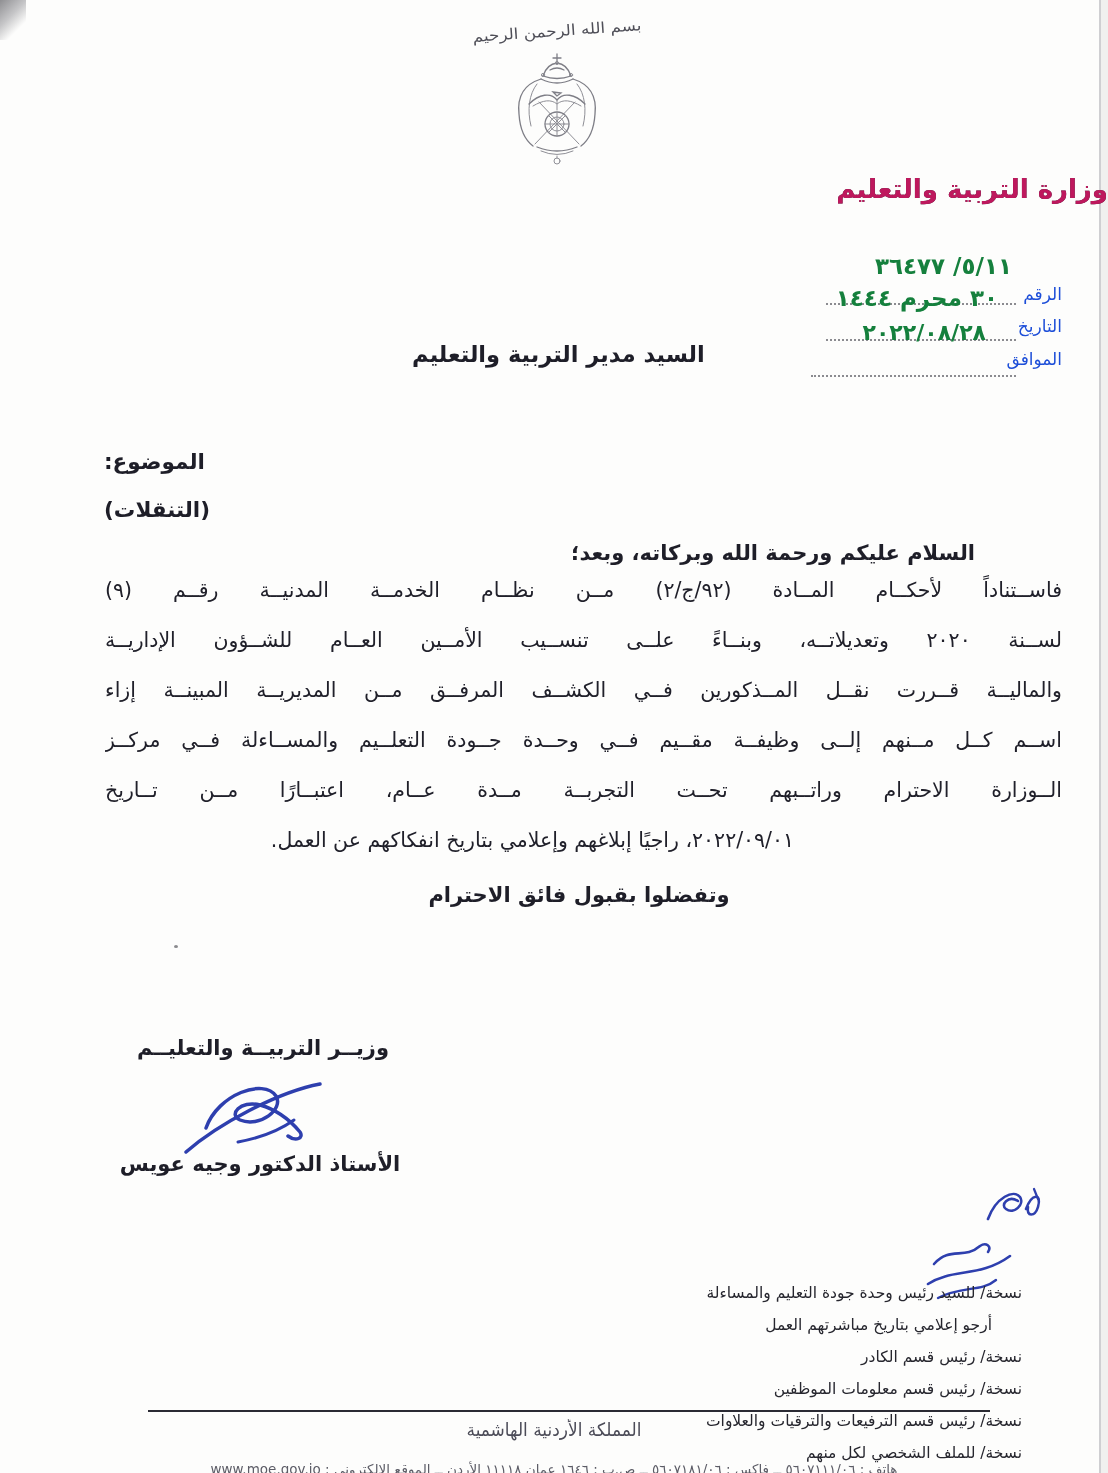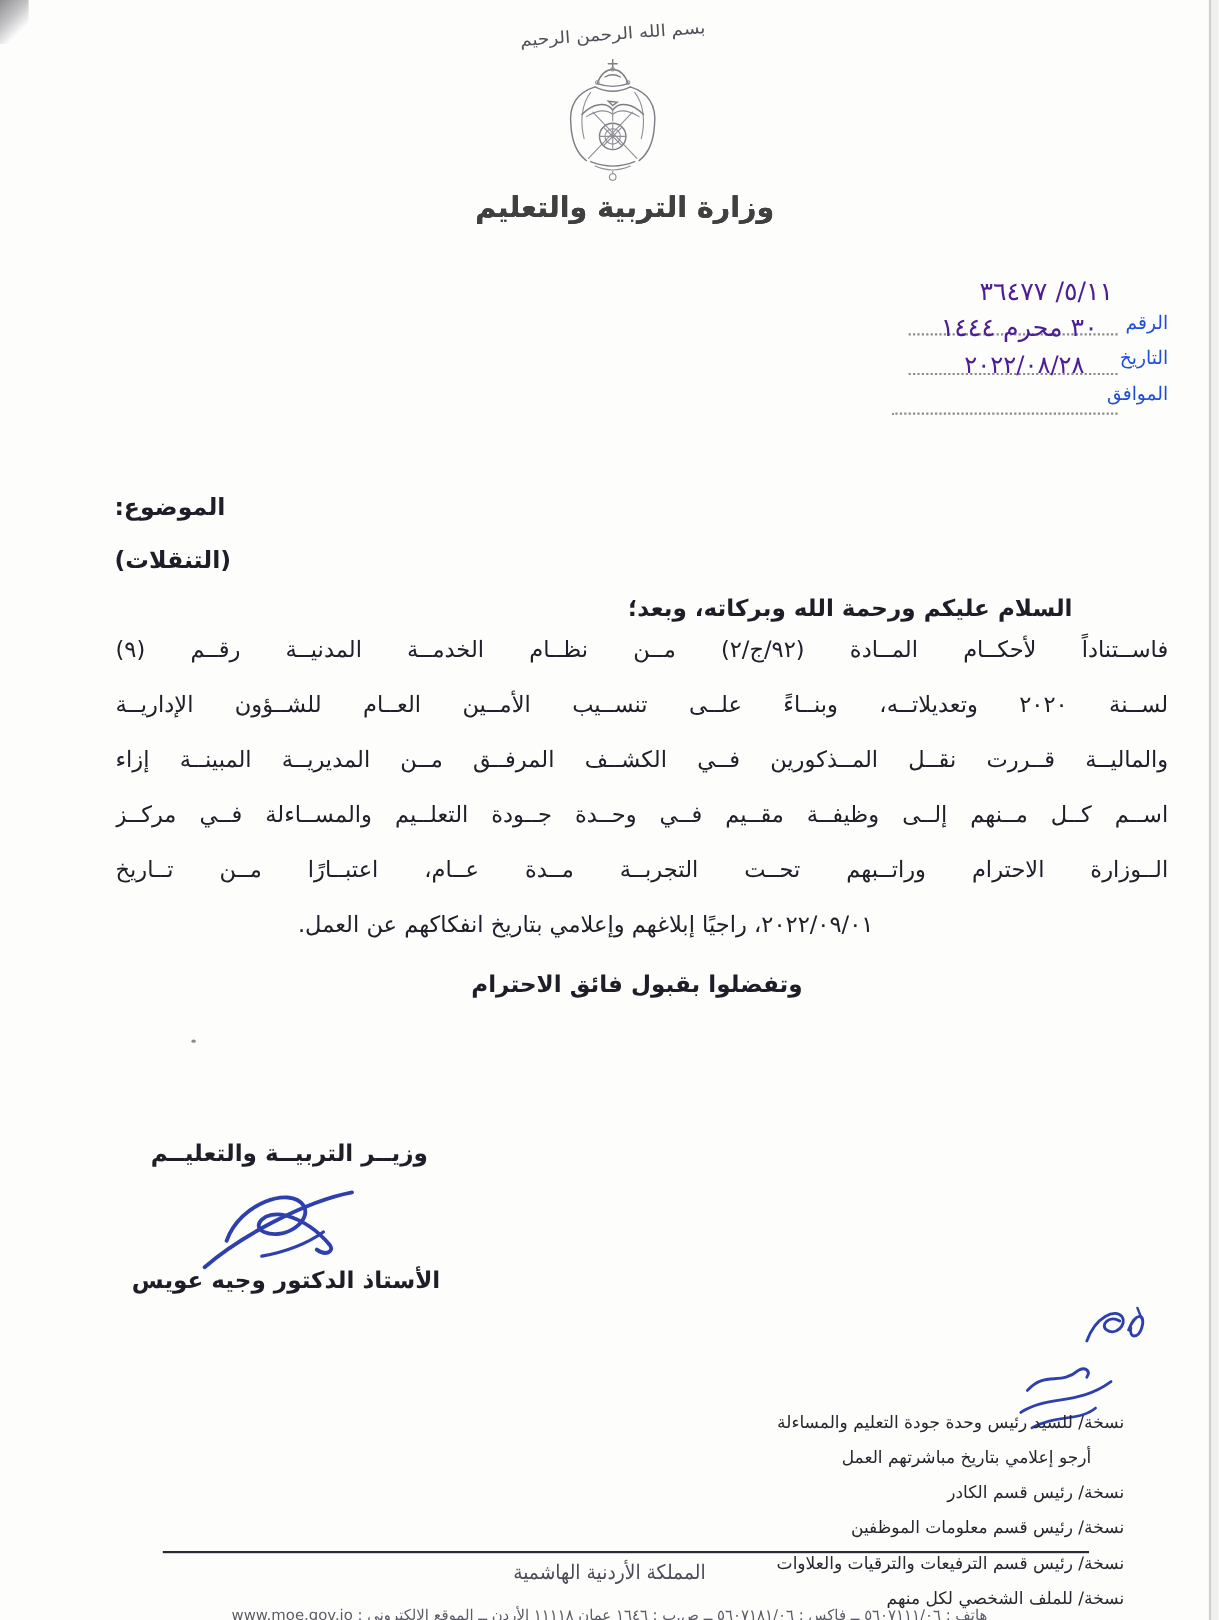--- a/index.html
+++ b/index.html
@@ -20,36 +20,36 @@
 
   .bismillah{
     position:absolute;top:22px;left:447px;width:220px;
     text-align:center;font-size:15px;color:#4f4f58;
     direction:rtl;transform:rotate(-4deg) scaleX(1.12);
     letter-spacing:1px;
   }
   .emblem{position:absolute;left:507px;top:52px;}
   .ministry{
     position:absolute;top:174px;left:0;right:0;
-    text-align:center;direction:rtl;
-    font-size:26px;font-weight:bold;color:#404040;
+    text-align:right;direction:rtl;
+    font-size:26px;font-weight:bold;color:#be185d;
     text-shadow:0 0 .6px #2e2e38;
     padding-left:28px;
   }
 
   
   .ref-label{position:absolute;direction:rtl;font-size:17px;color:#1d4ed8;}
   .lbl-num{top:284px;right:46px;}
   .lbl-date{top:316px;right:46px;}
   .lbl-corr{top:349px;right:46px;}
   .dotline{position:absolute;height:1px;border-bottom:2px dotted #8b8b90;}
   .dl1{top:302px;right:92px;width:190px;}
   .dl2{top:338px;right:92px;width:190px;}
   .dl3{top:374px;right:92px;width:205px;}
-  .stamp{position:absolute;font-weight:normal;color:#4c1d95;white-space:nowrap;}
+  .stamp{position:absolute;font-weight:bold;color:#15803d;white-space:nowrap;}
   .ltr{direction:ltr;unicode-bidi:bidi-override;}
   .st-num{top:253px;right:96px;font-size:23px;letter-spacing:4px;}
   .st-hijri{top:285px;right:110px;font-size:23px;letter-spacing:2px;direction:rtl;}
   .st-greg{top:320px;right:122px;font-size:22px;letter-spacing:3px;}
 
   .addressee{position:absolute;top:341px;left:412px;direction:rtl;
     font-size:22.5px;font-weight:bold;white-space:nowrap;}
   .subject-label{position:absolute;top:449px;left:104px;direction:rtl;
     font-size:21.5px;font-weight:bold;}
   .subject-value{position:absolute;top:497px;left:104px;direction:rtl;
@@ -142,20 +142,21 @@
   <span class="stamp st-num ltr">٣٦٤٧٧ /٥/١١</span>
   <span class="ref-label lbl-num">الرقم</span>
   <span class="dotline dl1"></span>
   <span class="stamp st-hijri">٣٠ محرم ١٤٤٤</span>
   <span class="ref-label lbl-date">التاريخ</span>
   <span class="dotline dl2"></span>
   <span class="stamp st-greg ltr">٢٠٢٢/٠٨/٢٨</span>
   <span class="ref-label lbl-corr">الموافق</span>
   <span class="dotline dl3"></span>
 
+  <div class="addressee">السيد مدير التربية والتعليم</div>
   <div class="subject-label">الموضوع:</div>
   <div class="subject-value">(التنقلات)</div>
   <div class="greeting">السلام عليكم ورحمة الله وبركاته، وبعد؛</div>
 
   <div class="body-block">
     <div class="body-line">فاســتناداً لأحكــام المــادة (٩٢/ج/٢) مــن نظــام الخدمــة المدنيــة رقــم (٩)</div>
     <div class="body-line">لســنة ٢٠٢٠ وتعديلاتــه، وبنــاءً علــى تنســيب الأمــين العــام للشــؤون الإداريــة</div>
     <div class="body-line">والماليــة قــررت نقــل المــذكورين فــي الكشــف المرفــق مــن المديريــة المبينــة إزاء</div>
     <div class="body-line">اســم كــل مــنهم إلــى وظيفــة مقــيم فــي وحــدة جــودة التعلــيم والمســاءلة فــي مركــز</div>
     <div class="body-line">الــوزارة الاحترام وراتــبهم تحــت التجربــة مــدة عــام، اعتبــارًا مــن تــاريخ</div>

